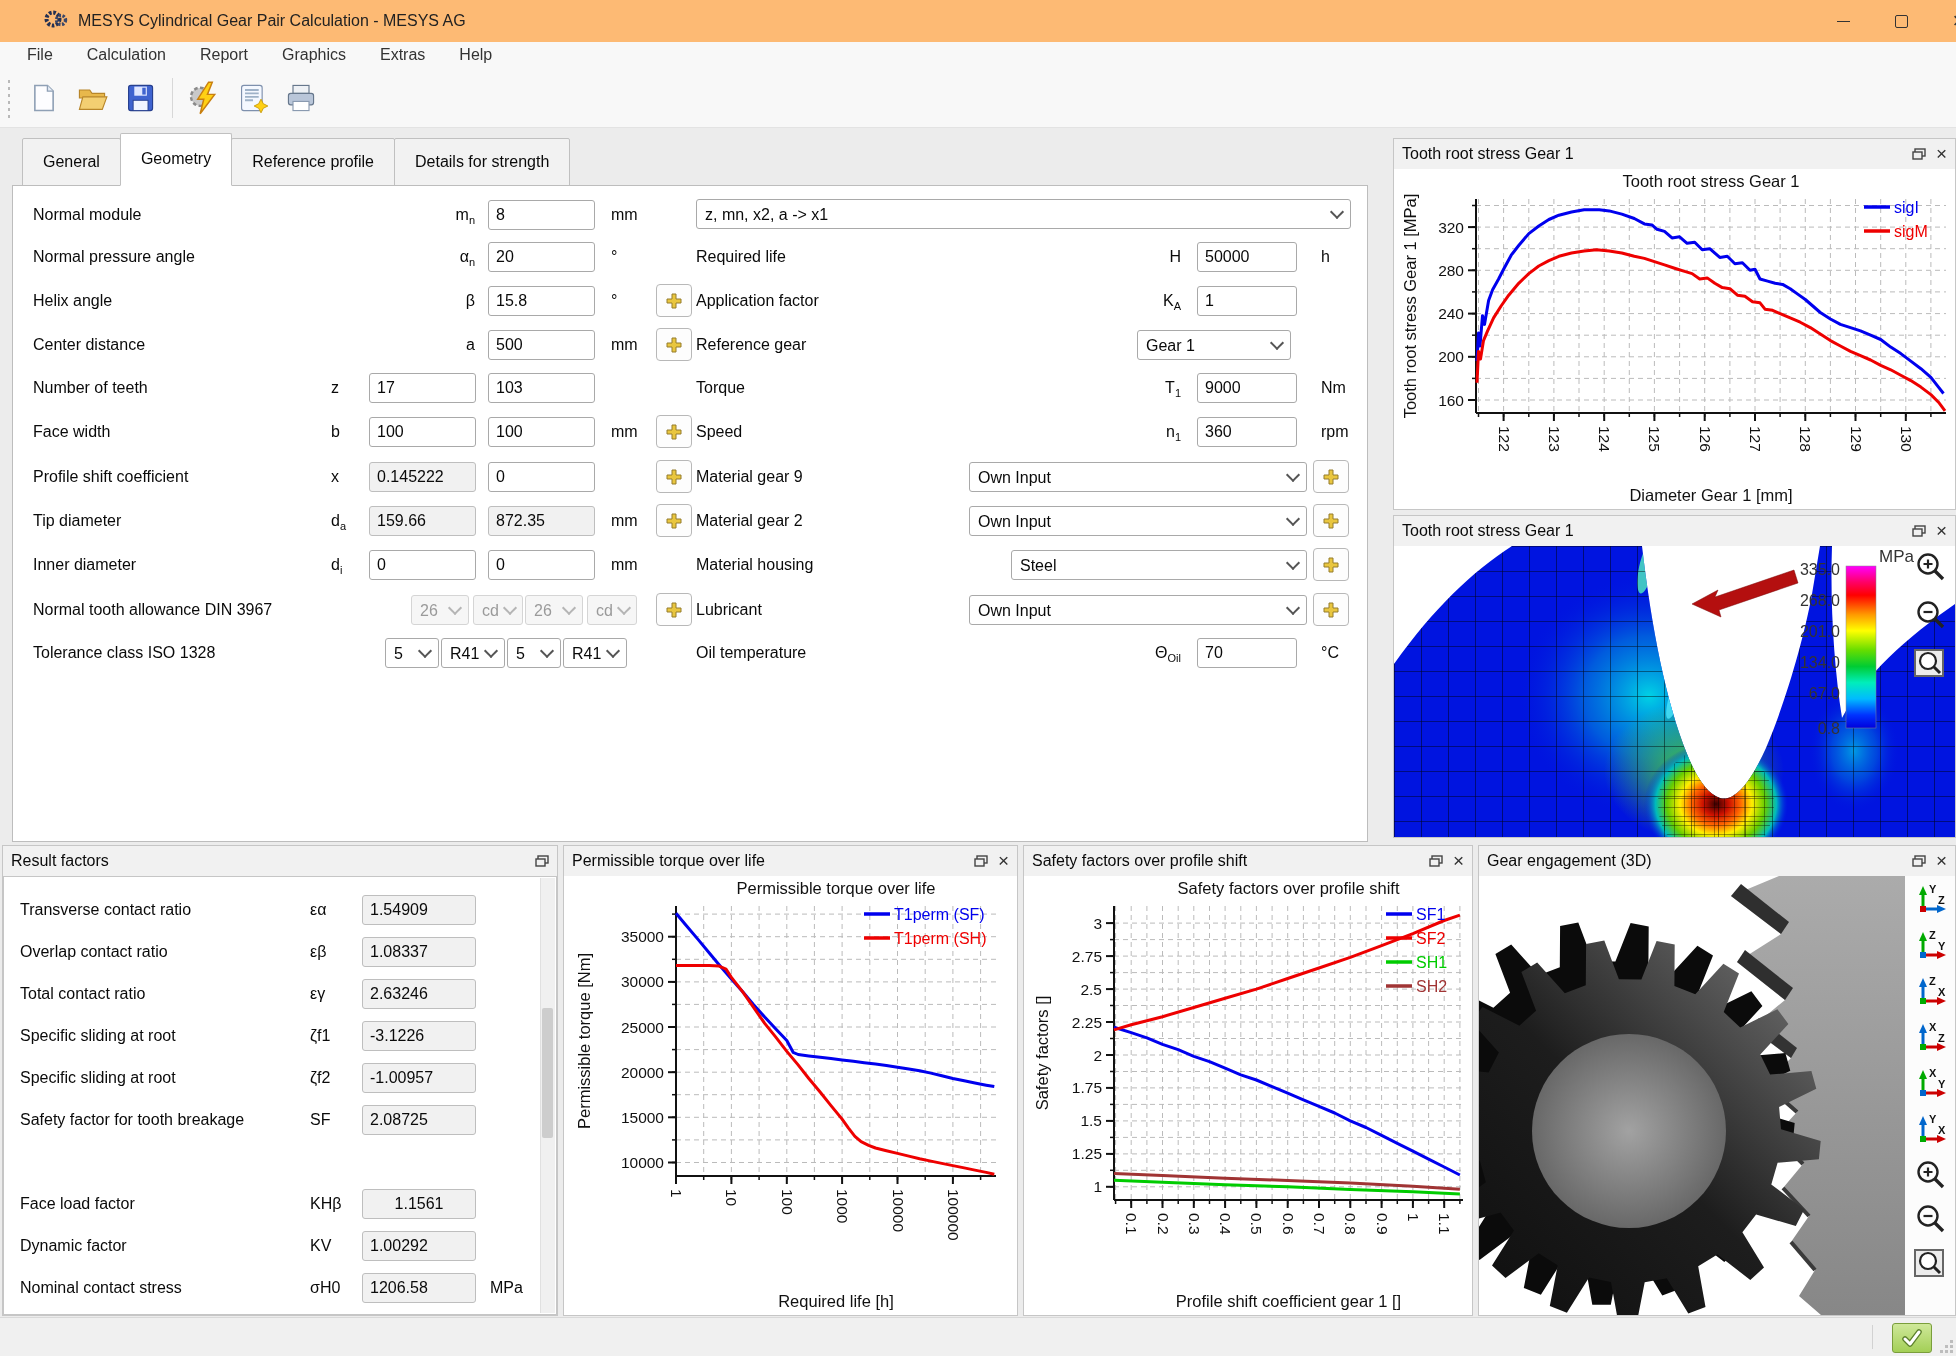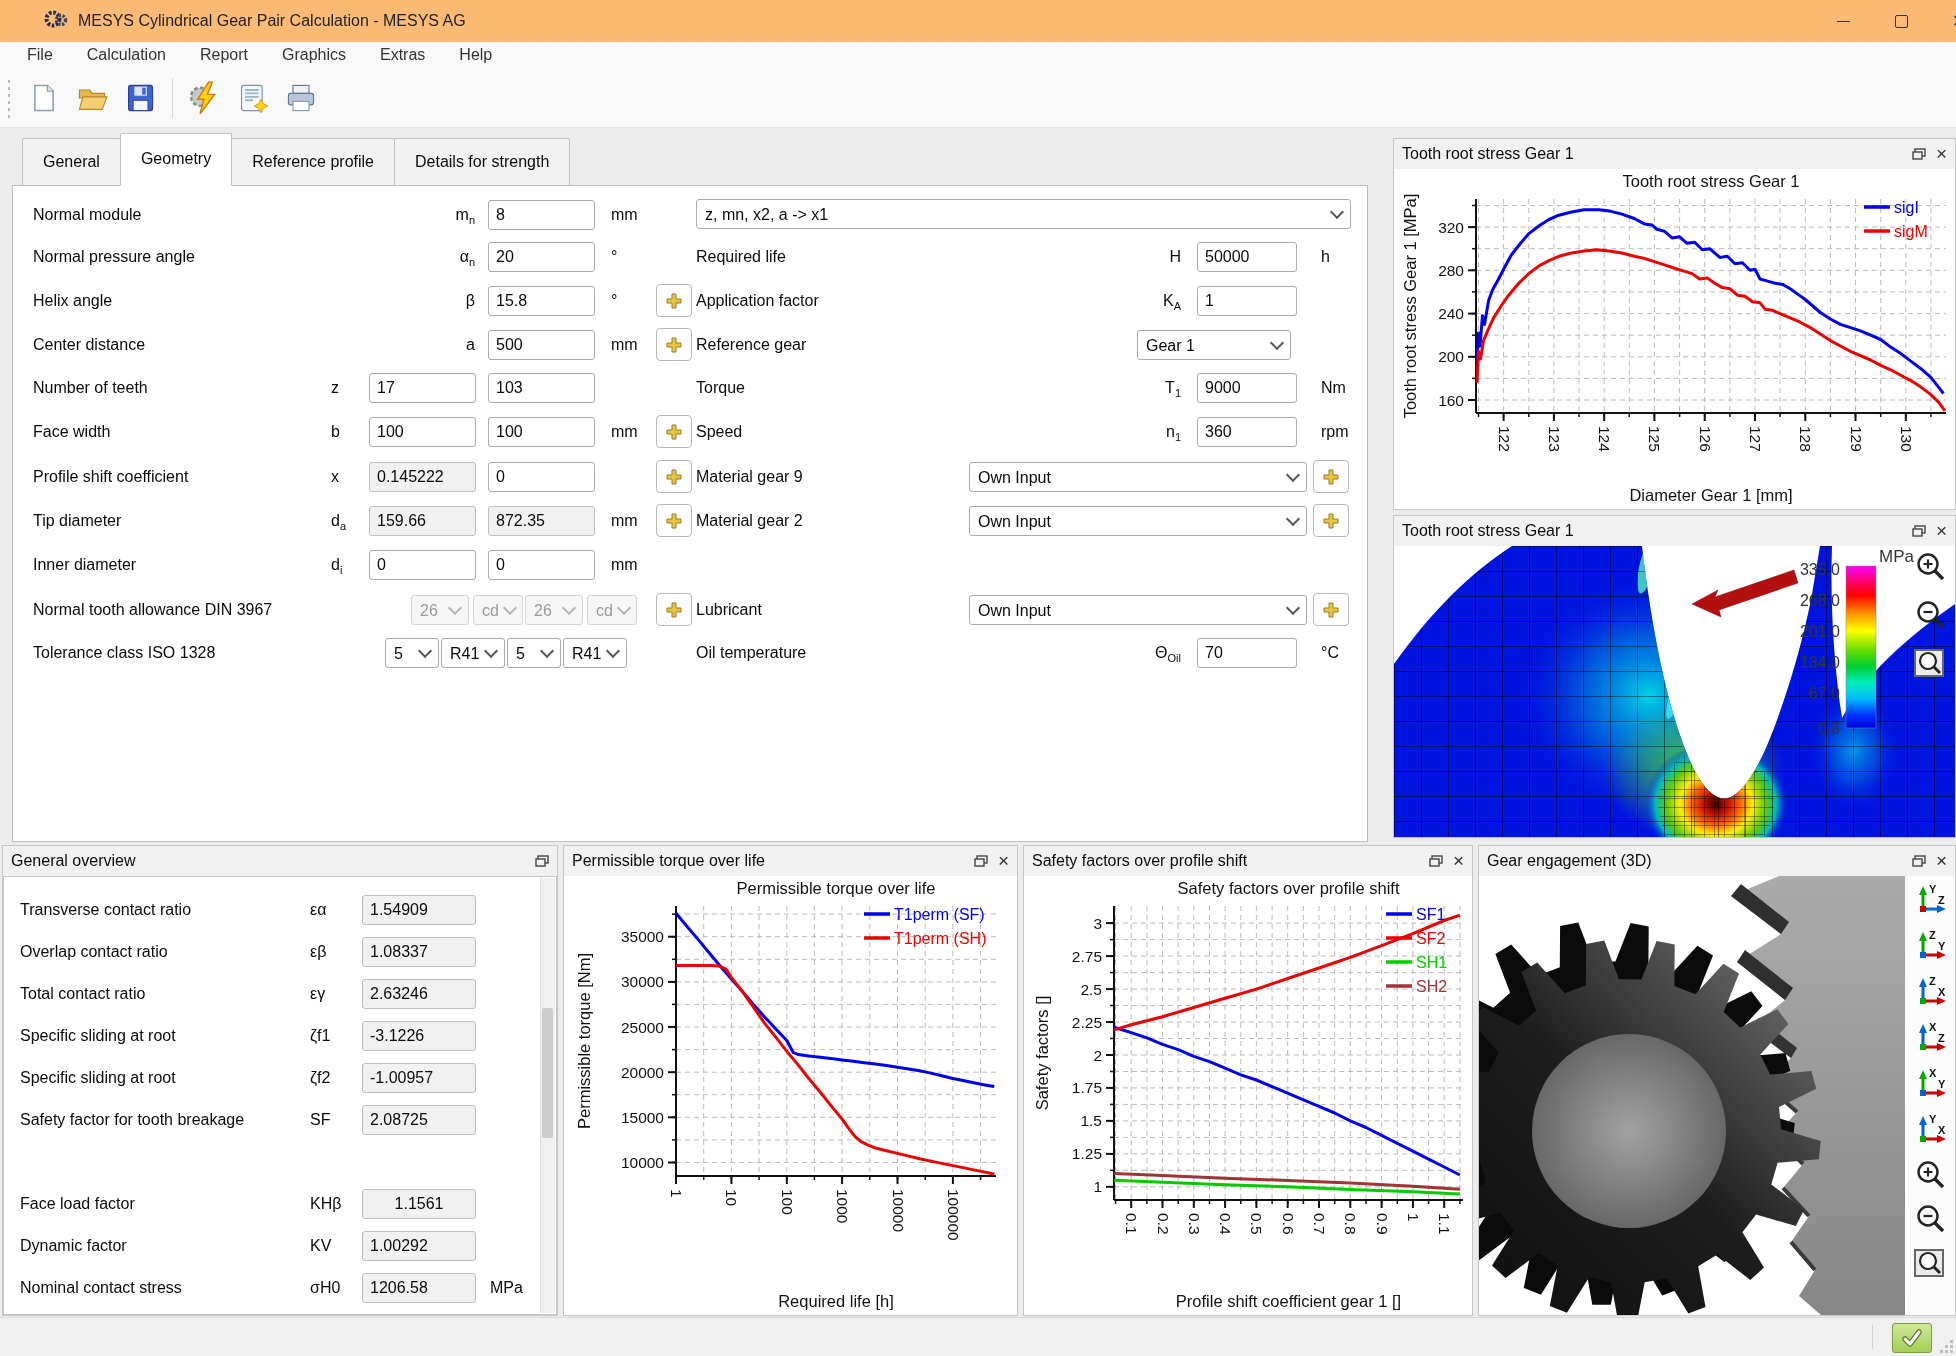--- a/index.html
+++ b/index.html
@@ -320,20 +320,32 @@
           <div class="plusbtn" style="left: 1300px;">
             <svg width="18" height="18" viewBox="0 0 18 18">
               <path d="M7 2h4v5h5v4h-5v5H7v-5H2V7h5z" fill="#e9c63f" stroke="#957d2c"></path>
             </svg>
           </div>
         </div>
         <div class="frow" style="top: 320px;">
           <div class="flabel" style="left: 683px;">Material gear 2</div>
           <div class="combo" style="left: 956px; width: 338px;">
             <span>Own Input</span>
+            <span class="chev"></span>
+          </div>
+          <div class="plusbtn" style="left: 1300px;">
+            <svg width="18" height="18" viewBox="0 0 18 18">
+              <path d="M7 2h4v5h5v4h-5v5H7v-5H2V7h5z" fill="#e9c63f" stroke="#957d2c"></path>
+            </svg>
+          </div>
+        </div>
+        <div class="frow" style="top: 364px;">
+          <div class="flabel" style="left: 683px;">Material housing</div>
+          <div class="combo" style="left: 998px; width: 296px;">
+            <span>Steel</span>
             <span class="chev"></span>
           </div>
           <div class="plusbtn" style="left: 1300px;">
             <svg width="18" height="18" viewBox="0 0 18 18">
               <path d="M7 2h4v5h5v4h-5v5H7v-5H2V7h5z" fill="#e9c63f" stroke="#957d2c"></path>
             </svg>
           </div>
         </div>
         <div class="frow" style="top: 409px;">
           <div class="flabel" style="left: 683px;">Lubricant</div>
@@ -564,21 +576,21 @@
             <rect x="3" y="4" width="28" height="26" fill="#ececec" stroke="#666" stroke-width="2"></rect>
             <circle cx="16" cy="15" r="8" fill="#fff" stroke="#222" stroke-width="2.2"></circle>
             <line x1="21.5" y1="20.5" x2="28" y2="27" stroke="#222" stroke-width="3"></line>
           </svg>
         </div>
     </div>
   </div>
 
   <div class="panel" style="left:2px;top:717px;width:556px;height:471px;">
     <div class="panel-title">
-      <span>General overview</span>
+      <span>Result factors</span>
       <span class="pt-icons">
         <svg width="14" height="12" viewBox="0 0 14 12">
           <rect x="3" y="1" width="10" height="7" fill="none" stroke="#444" stroke-width="1.4"></rect>
           <rect x="1" y="4" width="9" height="7" fill="#f1f1f1" stroke="#444" stroke-width="1.4"></rect>
           </svg>
       </span>
     </div>
     <div class="panel-body" id="result-rows" style="border:1px solid #c6c6c6;">
       <div class="scroll-track">
         <div class="scroll-thumb" style="top:130px;height:130px;"></div>

